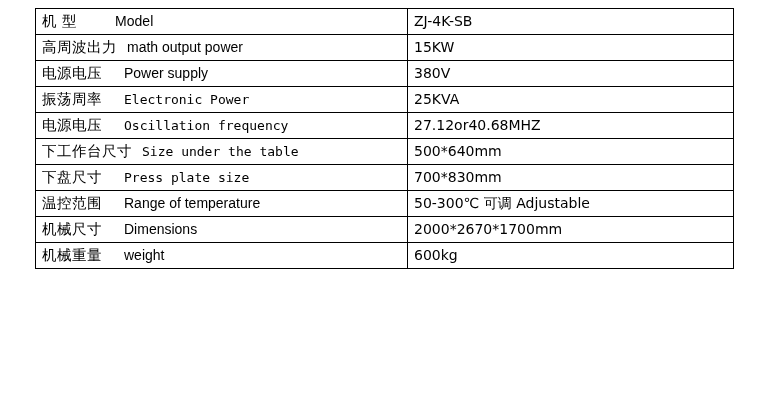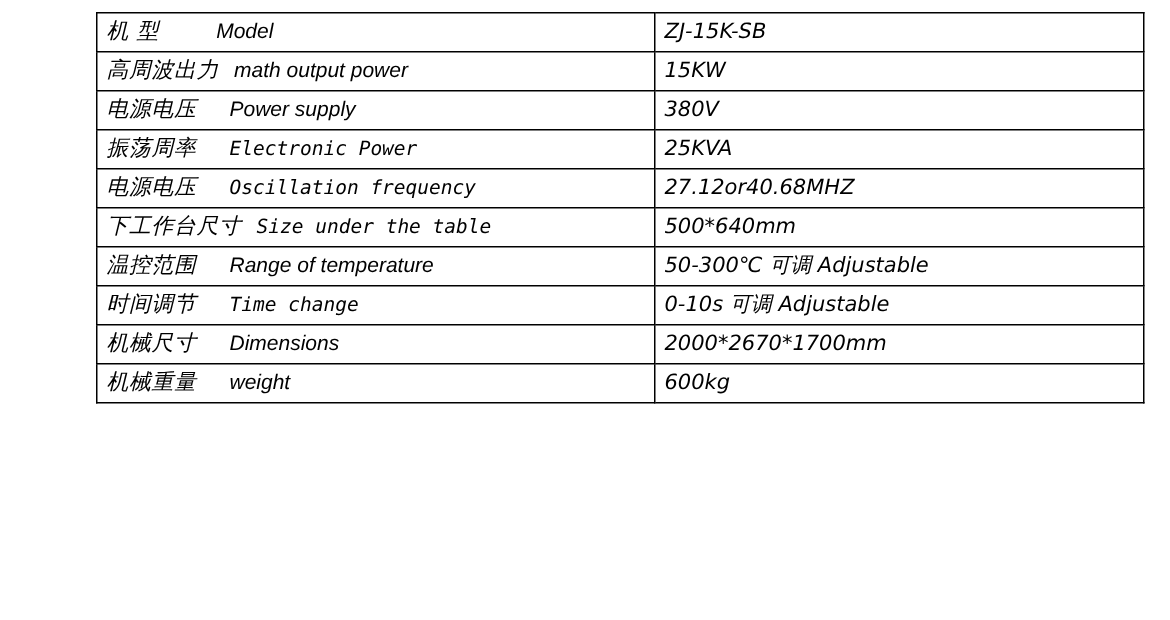--- a/index.html
+++ b/index.html
@@ -15,26 +15,25 @@
     overflow: hidden;
   }
   .sheet {
     position: relative;
     width: 780px;
     height: 413px;
     background: #ffffff;
   }
   table.spec {
     position: absolute;
-    left: 64px;
+    left: 35px;
     top: 8px;
     width: 684px;
     border-collapse: collapse;
     table-layout: fixed;
-    font-style: italic;
   }
   table.spec td {
     border: 1px solid #000000;
     height: 25px;
     padding: 0 0 0 6px;
     vertical-align: middle;
     font-size: 14.5px;
     line-height: 1.1;
     white-space: nowrap;
     overflow: hidden;
@@ -69,21 +68,21 @@
 </style>
 </head>
 <body>
 
 <div class="sheet">
   <table class="spec">
     <tbody>
 
       <tr>
         <td class="label"><span class="cn">机  型</span><span class="gap-lg"></span><span class="en-wide">Model</span></td>
-        <td class="value"><span class="val">ZJ-15K-SB</span></td>
+        <td class="value"><span class="val">ZJ-4K-SB</span></td>
       </tr>
 
       <tr>
         <td class="label"><span class="cn">高周波出力</span><span class="gap-sm"></span><span class="en-wide">math output power</span></td>
         <td class="value"><span class="val">15KW</span></td>
       </tr>
 
       <tr>
         <td class="label"><span class="cn">电源电压</span><span class="gap-md"></span><span class="en-wide">Power supply</span></td>
         <td class="value"><span class="val">380V</span></td>
@@ -101,30 +100,30 @@
 
 
 
 
 
       <tr>
         <td class="label"><span class="cn">下工作台尺寸</span><span class="gap-sm"></span><span class="en">Size under the table</span></td>
         <td class="value"><span class="val">500*640mm</span></td>
       </tr>
 
+      <tr>
+        <td class="label"><span class="cn">下盘尺寸</span><span class="gap-md"></span><span class="en">Press  plate size</span></td>
+        <td class="value"><span class="val">700*830mm</span></td>
+      </tr>
 
       <tr>
         <td class="label"><span class="cn">温控范围</span><span class="gap-md"></span><span class="en-wide">Range of temperature</span></td>
         <td class="value"><span class="val">50-300℃ 可调  Adjustable</span></td>
       </tr>
 
-      <tr>
-        <td class="label"><span class="cn">时间调节</span><span class="gap-md"></span><span class="en">Time change</span></td>
-        <td class="value"><span class="val">0-10s 可调 Adjustable</span></td>
-      </tr>
 
       <tr>
         <td class="label"><span class="cn">机械尺寸</span><span class="gap-md"></span><span class="en-wide">Dimensions</span></td>
         <td class="value"><span class="val">2000*2670*1700mm</span></td>
       </tr>
 
       <tr>
         <td class="label"><span class="cn">机械重量</span><span class="gap-md"></span><span class="en-wide">weight</span></td>
         <td class="value"><span class="val">600kg</span></td>
       </tr>

